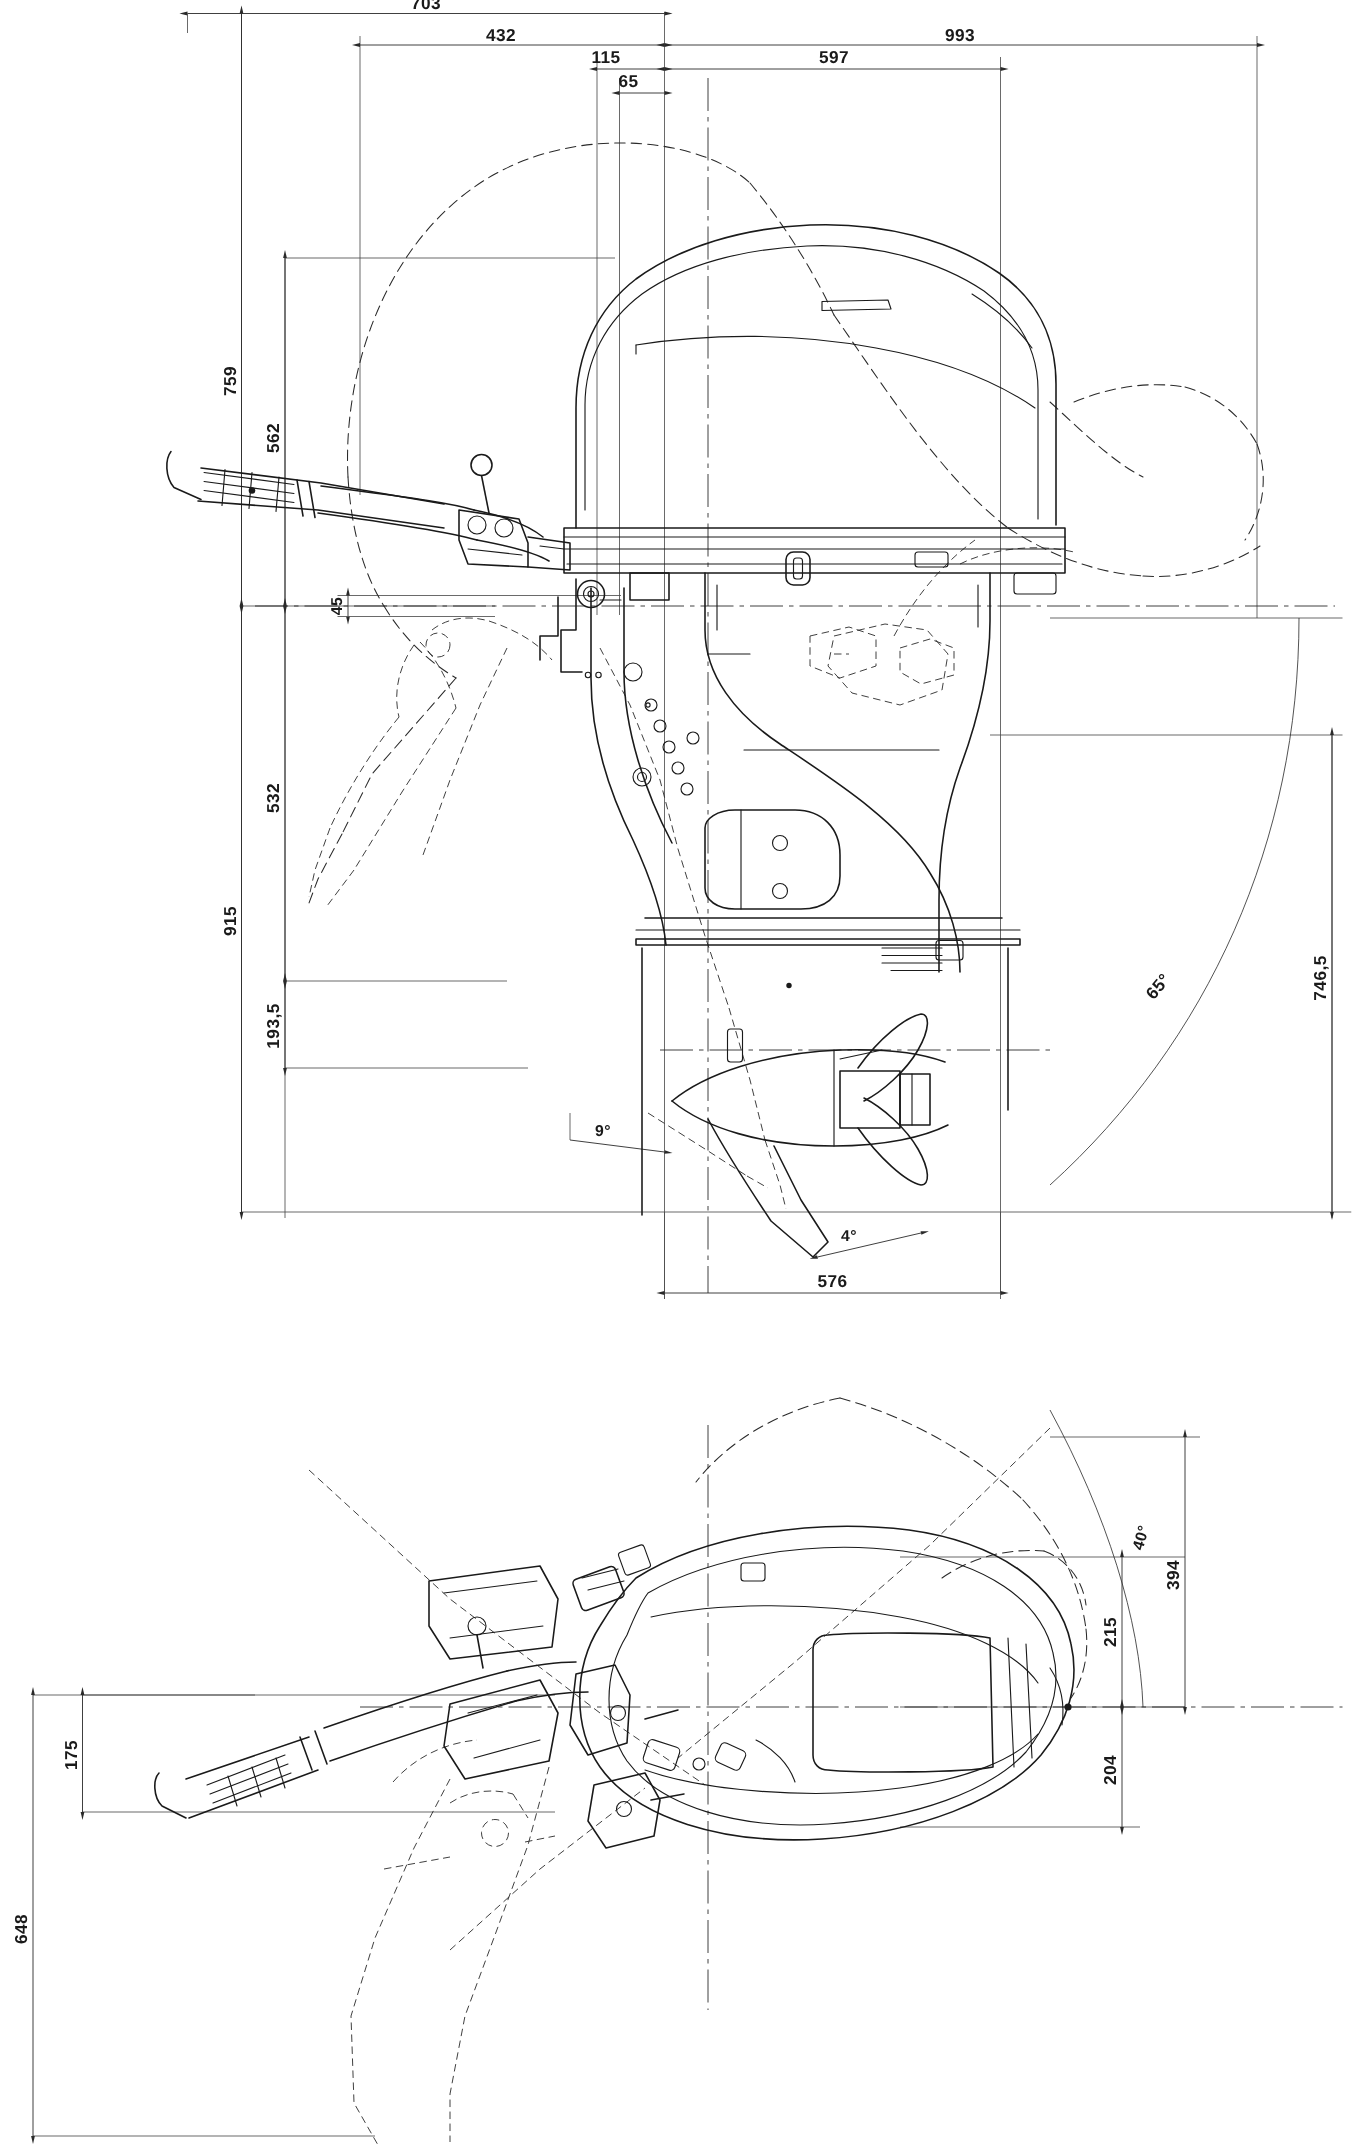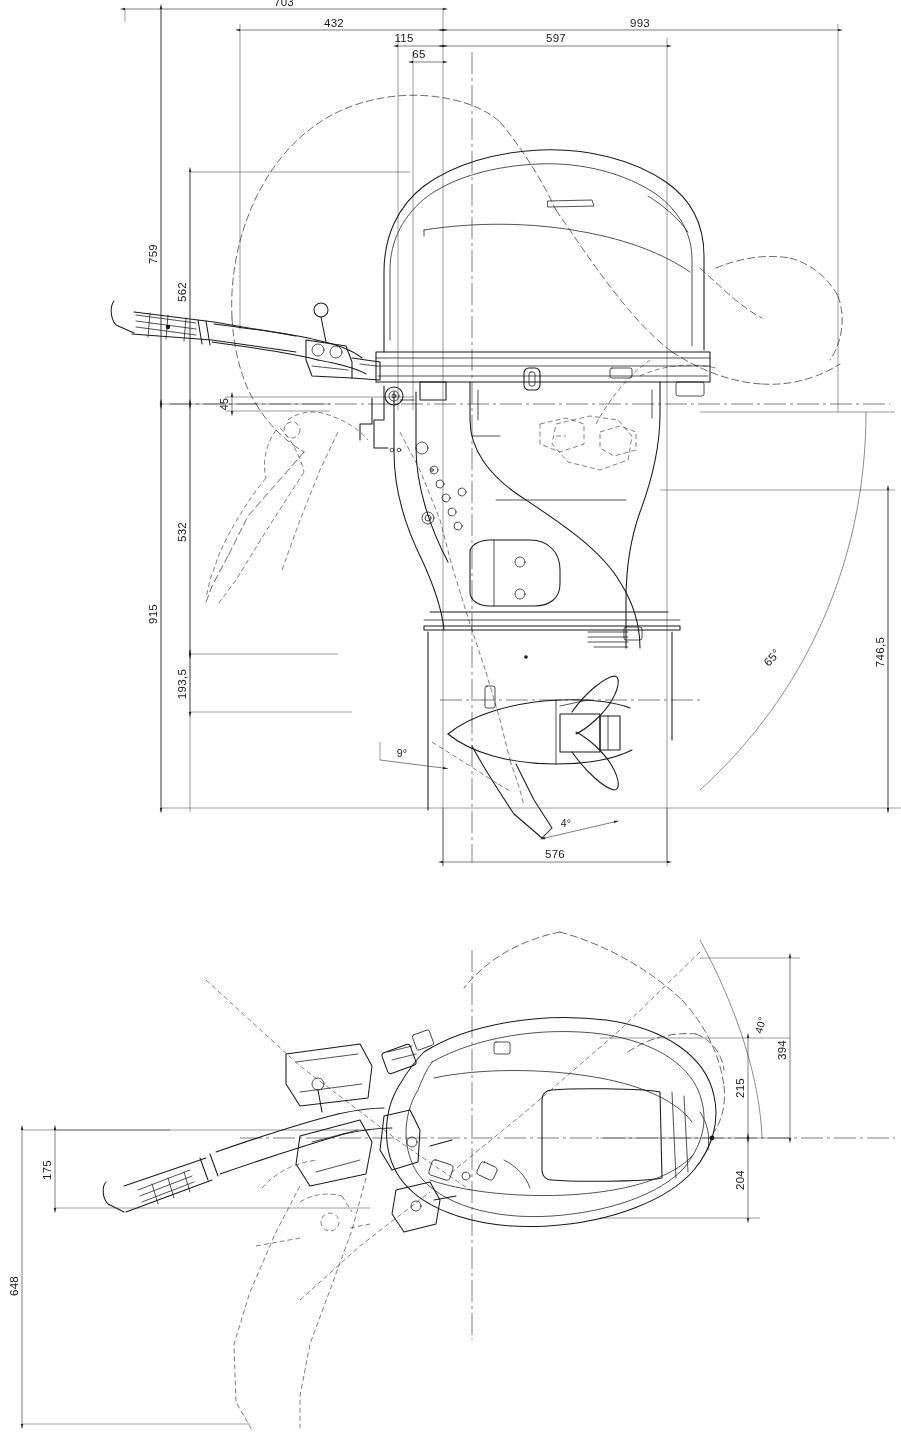--- a/index.html
+++ b/index.html
@@ -2,21 +2,21 @@
 <html><head>
 <meta charset="utf-8">
 <style>
   html,body{margin:0;padding:0;background:#ffffff;}
   body{
     width:901px;height:1434px;
     font-family:"Liberation Sans", sans-serif;
     color:#1a1a1a;
     overflow:hidden;
   }
-  #sheet{position:relative;width:901px;height:1434px;background:#fff;}
+  #sheet{position:relative;width:901px;height:1434px;background:#fff;font-weight:bold;}
   #sheet svg{position:absolute;left:0;top:0;width:901px;height:1434px;}
   .dimtext{
     font-family:"Liberation Sans", sans-serif;
     font-size:11.5px;
     fill:#1a1a1a;
     letter-spacing:0.3px;
   }
   .dimtext.small{font-size:10.5px;}
 </style>
 </head>

